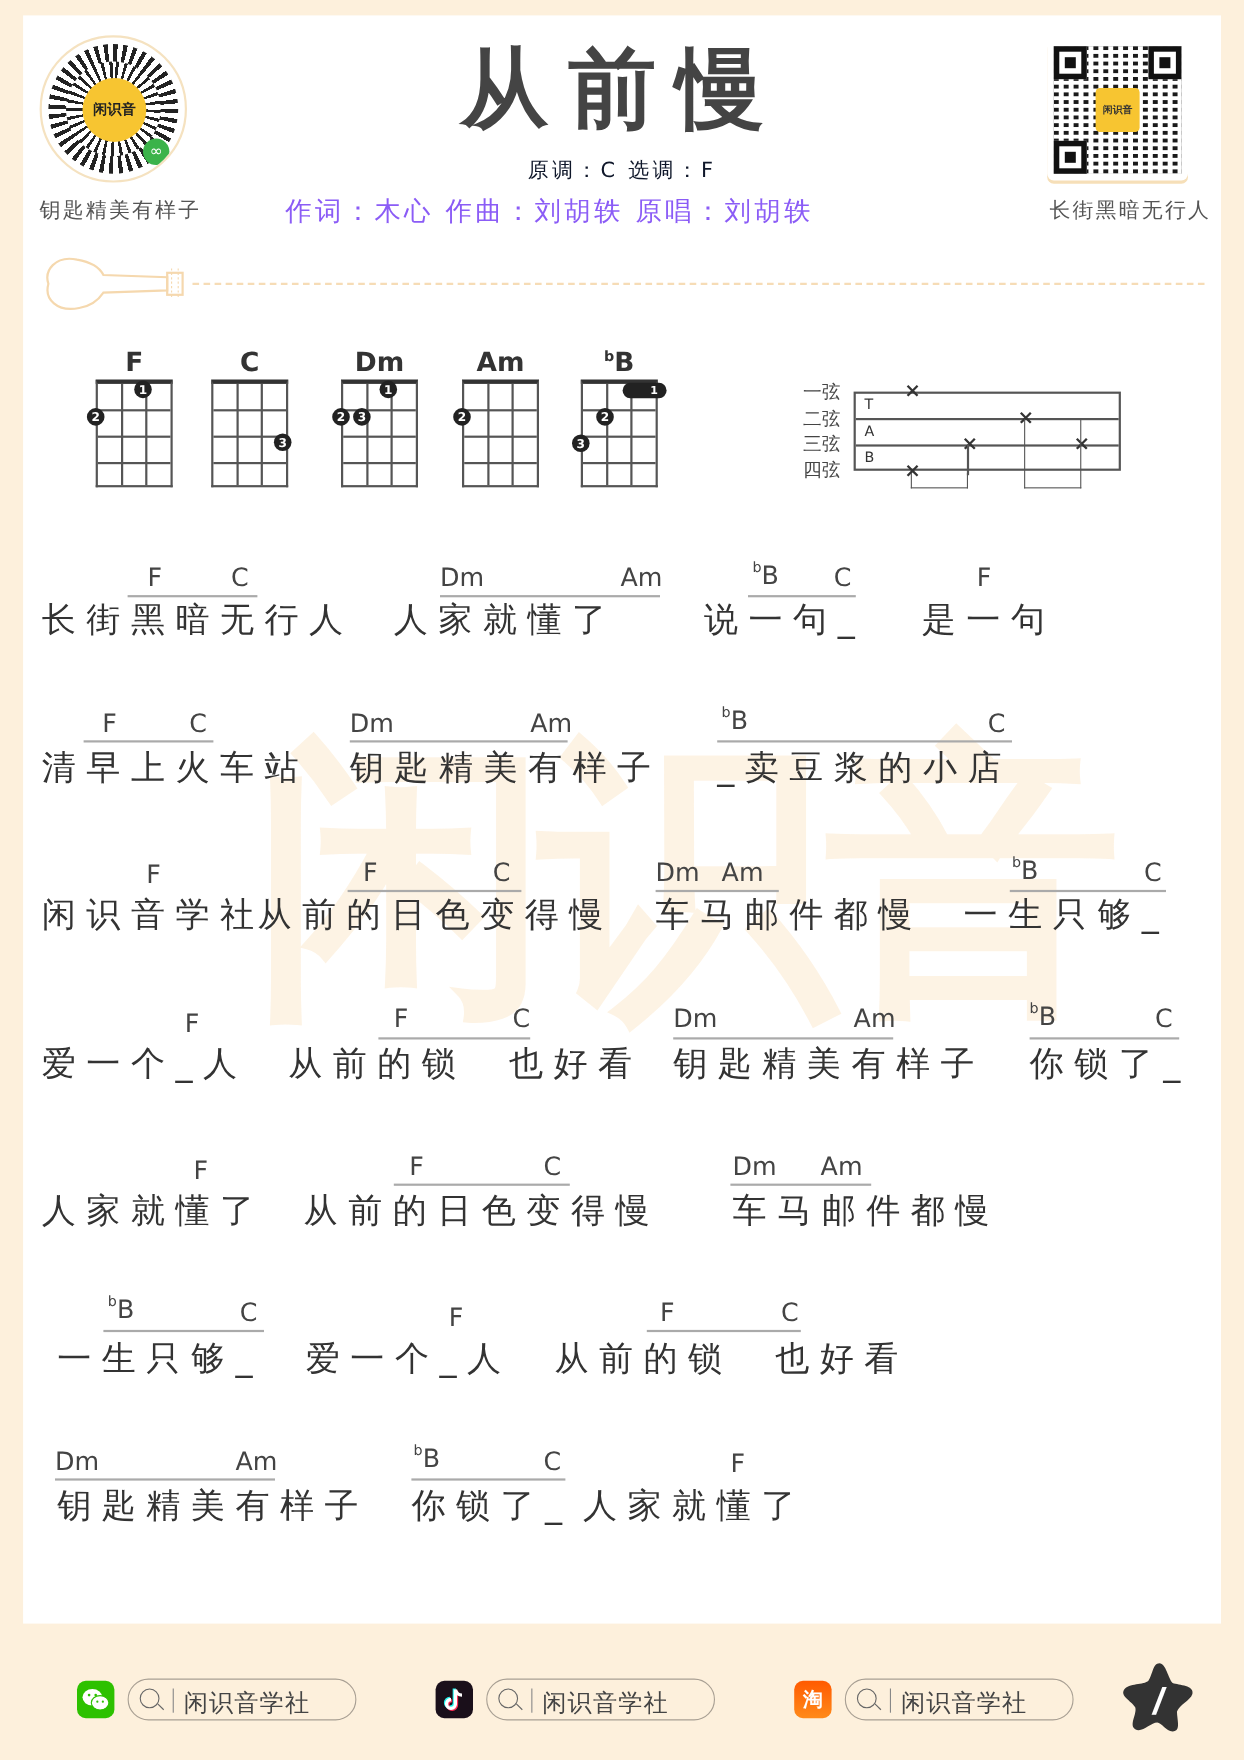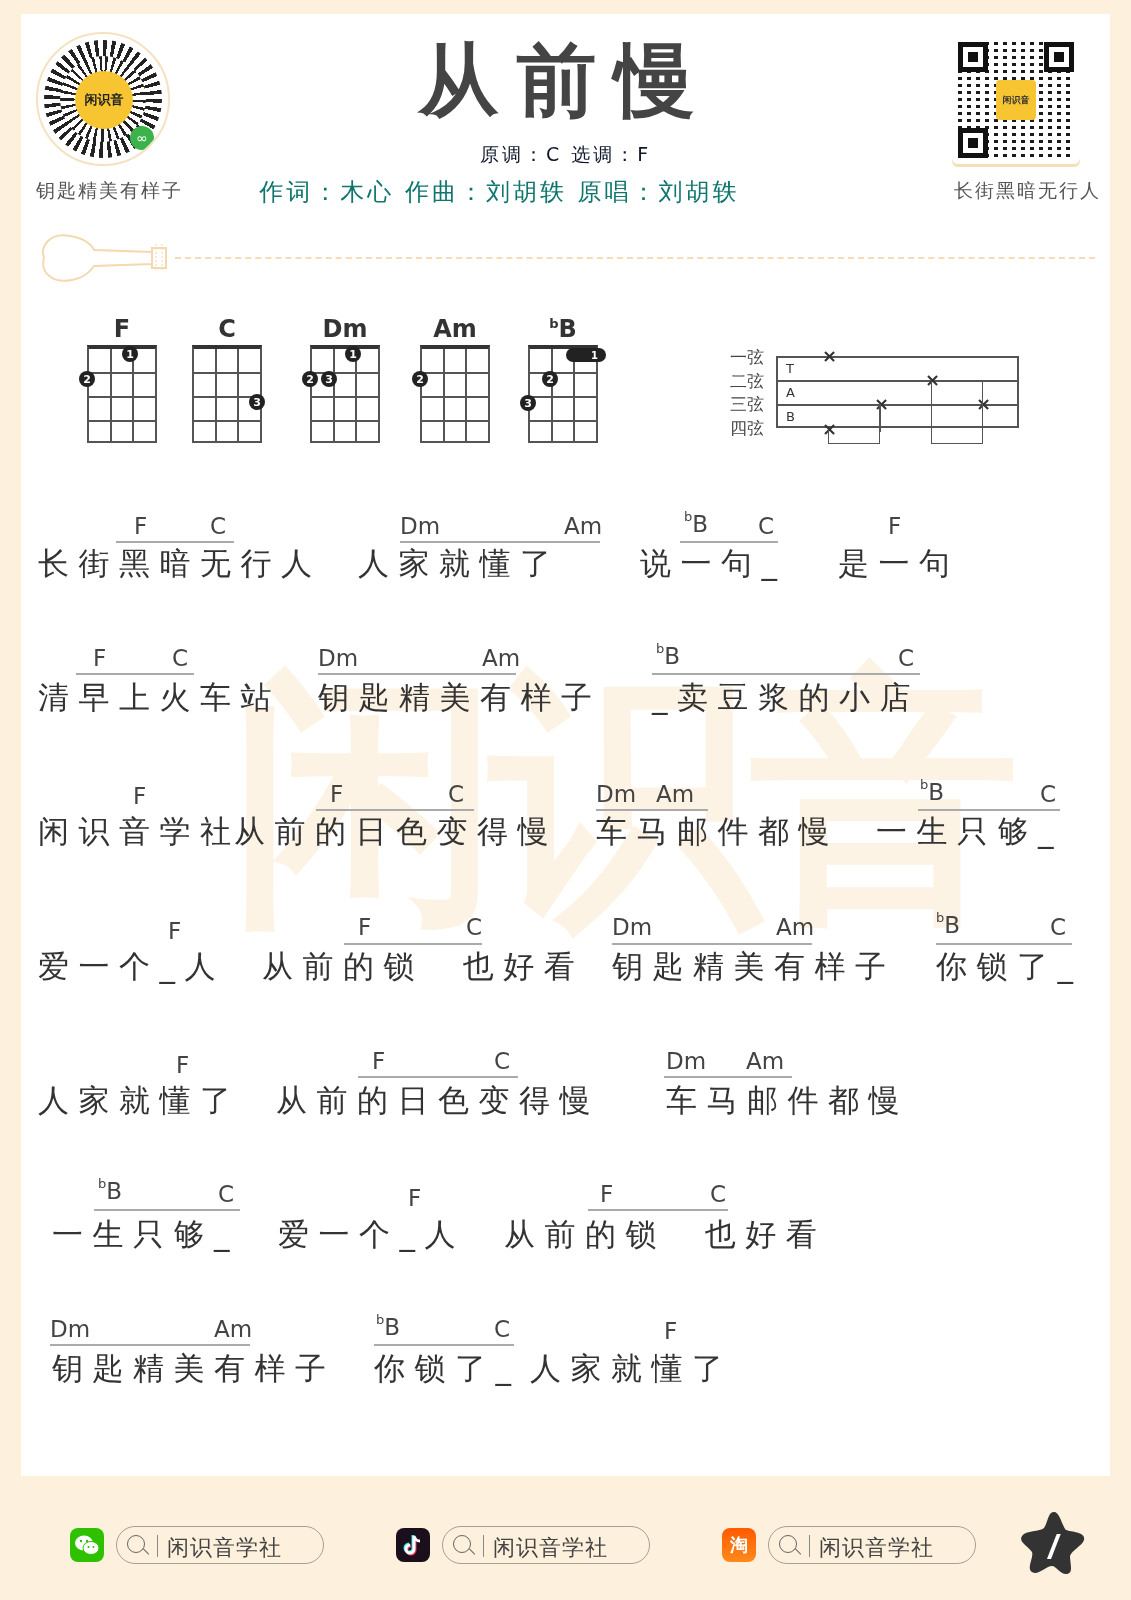--- a/index.html
+++ b/index.html
@@ -1,21 +1,21 @@
 <!DOCTYPE html>
 <html><head>
 <meta charset="utf-8">
 <style>
   * { box-sizing: border-box; margin: 0; padding: 0; }
   html, body { width: 1131px; height: 1600px; background: #fdf0dc; overflow: hidden; }
   body { position: relative; font-family: "DejaVu Sans", "Liberation Sans", sans-serif; color: #3a3a3a; }
   .sheet { position: absolute; left: 21px; top: 14px; width: 1089px; height: 1462px; background: #fff; }
   .title { position: absolute; left: 0; width: 1131px; top: 28px; text-align: center; font-size: 80px; font-weight: bold; color: #444; letter-spacing: 18px; }
   .meta1 { position: absolute; left: 0; width: 1131px; top: 142px; text-align: center; font-size: 19px; color: #0f172a; letter-spacing: 3px; }
-  .meta2 { position: absolute; left: 0; width: 999px; top: 176px; text-align: center; font-size: 24px; color: #0f766e; letter-spacing: 3px; }
+  .meta2 { position: absolute; left: 0; width: 999px; top: 176px; text-align: center; font-size: 24px; color: #8b5cf6; letter-spacing: 3px; }
   .qr-caption { position: absolute; font-size: 19px; color: #555; letter-spacing: 2px; }
   .mini-qr { position: absolute; left: 36px; top: 32px; width: 134px; height: 134px; border-radius: 50%; background: #fff; border: 2px solid #f5e2c0; overflow: hidden; }
   .mini-qr .dots { position: absolute; inset: 6px; border-radius: 50%;
     background: repeating-conic-gradient(#222 0 4deg, #fff 4deg 9deg); }
   .mini-qr .dots2 { position: absolute; inset: 22px; border-radius: 50%;
     background: repeating-conic-gradient(#fff 0 3deg, #222 3deg 7deg, #fff 7deg 11deg); }
   .mini-qr .center { position: absolute; left: 37px; top: 37px; width: 58px; height: 58px; border-radius: 50%; background: #f7c531; font-size: 13px; font-weight: bold; color: #222; display: flex; align-items: center; justify-content: center; }
   .mini-qr .badge { position: absolute; right: 14px; bottom: 14px; width: 24px; height: 24px; border-radius: 50%; background: #3bb34a; color: #fff; font-size: 14px; display: flex; align-items: center; justify-content: center; }
   .sq-qr { position: absolute; left: 952px; top: 36px; width: 128px; height: 128px; background: #fff; border-radius: 6px; box-shadow: 0 3px 0 #f6dfb8; padding: 6px; }
   .sq-qr .grid { width: 100%; height: 100%;

